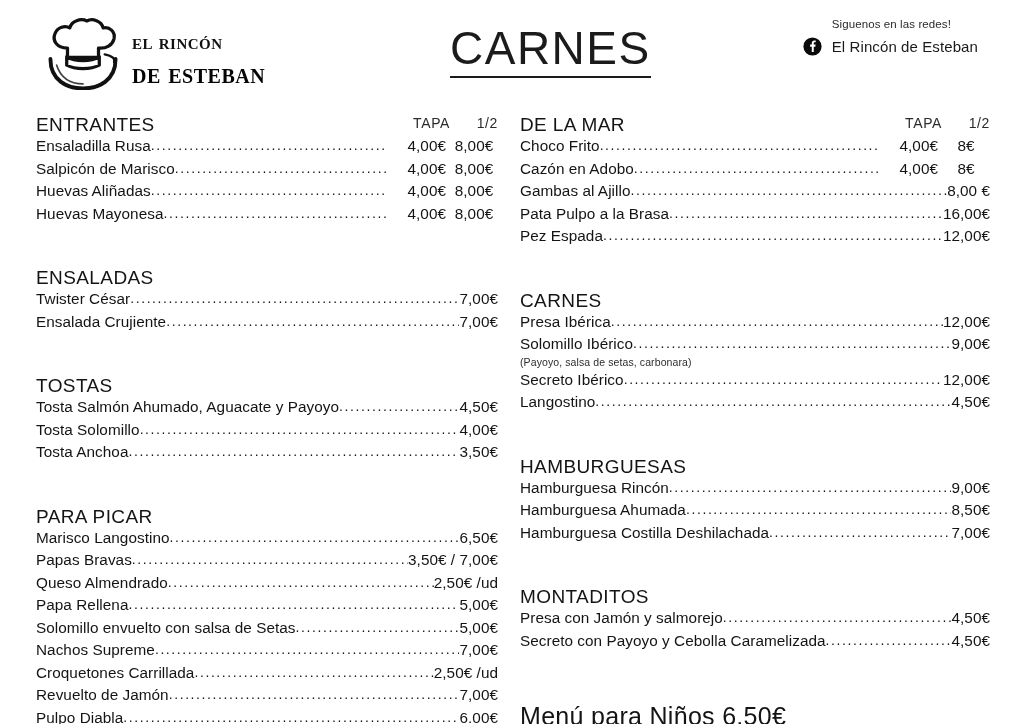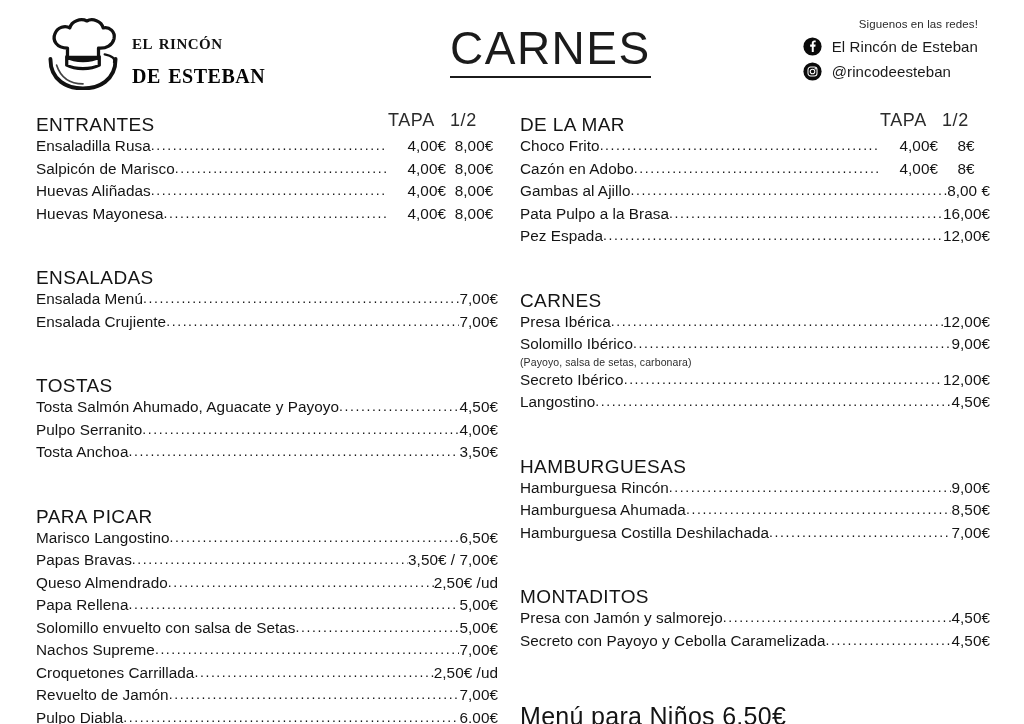--- a/index.html
+++ b/index.html
@@ -83,21 +83,21 @@
     color: #1b1b1b;
     padding-bottom: 4px;
     border-bottom: 2.5px solid #1b1b1b;
     line-height: 1.05;
   }
 
   .social {
     position: absolute;
     right: 46px;
     top: 18px;
-    text-align: right;
+    text-align: center;
   }
 
   .social-title {
     font-size: 11.5px;
     color: #2a2a2a;
     margin-bottom: 7px;
     margin-left: 2px;
     letter-spacing: 0.1px;
   }
 
@@ -148,24 +148,24 @@
     line-height: 1;
     flex: 1 1 auto;
   }
 
   .colheads {
     display: flex;
     align-items: flex-end;
     padding-bottom: 3px;
   }
   .colhead {
-    font-size: 18px;
+    font-size: 14px;
     letter-spacing: 0.6px;
     color: #2b2b2b;
-    text-align: left;
+    text-align: right;
   }
   .ch-tapa { width: 62px; }
   .ch-half { width: 48px; }
 
   
   .item {
     display: flex;
     align-items: baseline;
     font-size: 15.3px;
     line-height: 21.5px;
@@ -262,31 +262,20 @@
         <span class="sicon">
           <svg viewBox="0 0 24 24" width="19" height="19" aria-hidden="true">
             <circle cx="12" cy="12" r="11.5" fill="#0b0b0b"></circle>
             <path d="M13.6 12.2h2l0.35-2.6h-2.35V8.05c0-0.75 0.22-1.27 1.3-1.27h1.15V4.45
                      C15.8 4.4 15.1 4.33 14.3 4.33c-1.9 0-3.2 1.16-3.2 3.3v1.97H9v2.6h2.1V19h2.5z" fill="#ffffff"></path>
           </svg>
         </span>
         <span class="social-label">El Rincón de Esteban</span>
       </div>
 
-      <div class="social-row">
-        <span class="sicon">
-          <svg viewBox="0 0 24 24" width="19" height="19" aria-hidden="true">
-            <circle cx="12" cy="12" r="11.5" fill="#0b0b0b"></circle>
-            <rect x="6.3" y="6.3" width="11.4" height="11.4" rx="3.4" ry="3.4" fill="none" stroke="#ffffff" stroke-width="1.3"></rect>
-            <circle cx="12" cy="12" r="2.9" fill="none" stroke="#ffffff" stroke-width="1.3"></circle>
-            <circle cx="15.5" cy="8.6" r="0.95" fill="#ffffff"></circle>
-          </svg>
-        </span>
-        <span class="social-label">@rincodeesteban</span>
-      </div>
     </div>
   </div>
 
   <div class="columns">
     <div class="col col-left" id="colLeft">
         <div class="section">
           <div class="section-head">
             <div class="section-title">ENTRANTES</div>
             <div class="colheads">
               <div class="colhead ch-tapa">TAPA</div>
@@ -320,21 +309,21 @@
             </div>
           </div>
           <div class="gap-md"></div>
         </div>
         <div class="section">
           <div class="section-head">
             <div class="section-title">ENSALADAS</div>
           </div>
           <div class="items-wrap">
             <div class="item">
-              <span class="item-name">Ensalada Menú</span>
+              <span class="item-name">Twister César</span>
               <span class="dots">..........................................................................................</span>
               <span class="price p-wide">7,00€</span>
             </div>
             <div class="item">
               <span class="item-name">Ensalada Crujiente</span>
               <span class="dots">..........................................................................................</span>
               <span class="price p-wide">7,00€</span>
             </div>
           </div>
           <div class="gap-md"></div>
@@ -343,21 +332,21 @@
           <div class="section-head">
             <div class="section-title">TOSTAS</div>
           </div>
           <div class="items-wrap">
             <div class="item">
               <span class="item-name">Tosta Salmón Ahumado, Aguacate y Payoyo</span>
               <span class="dots">..........................................................................................</span>
               <span class="price p-wide">4,50€</span>
             </div>
             <div class="item">
-              <span class="item-name">Pulpo Serranito</span>
+              <span class="item-name">Tosta Solomillo</span>
               <span class="dots">..........................................................................................</span>
               <span class="price p-wide">4,00€</span>
             </div>
             <div class="item">
               <span class="item-name">Tosta Anchoa</span>
               <span class="dots">..........................................................................................</span>
               <span class="price p-wide">3,50€</span>
             </div>
           </div>
           <div class="gap-md"></div>

